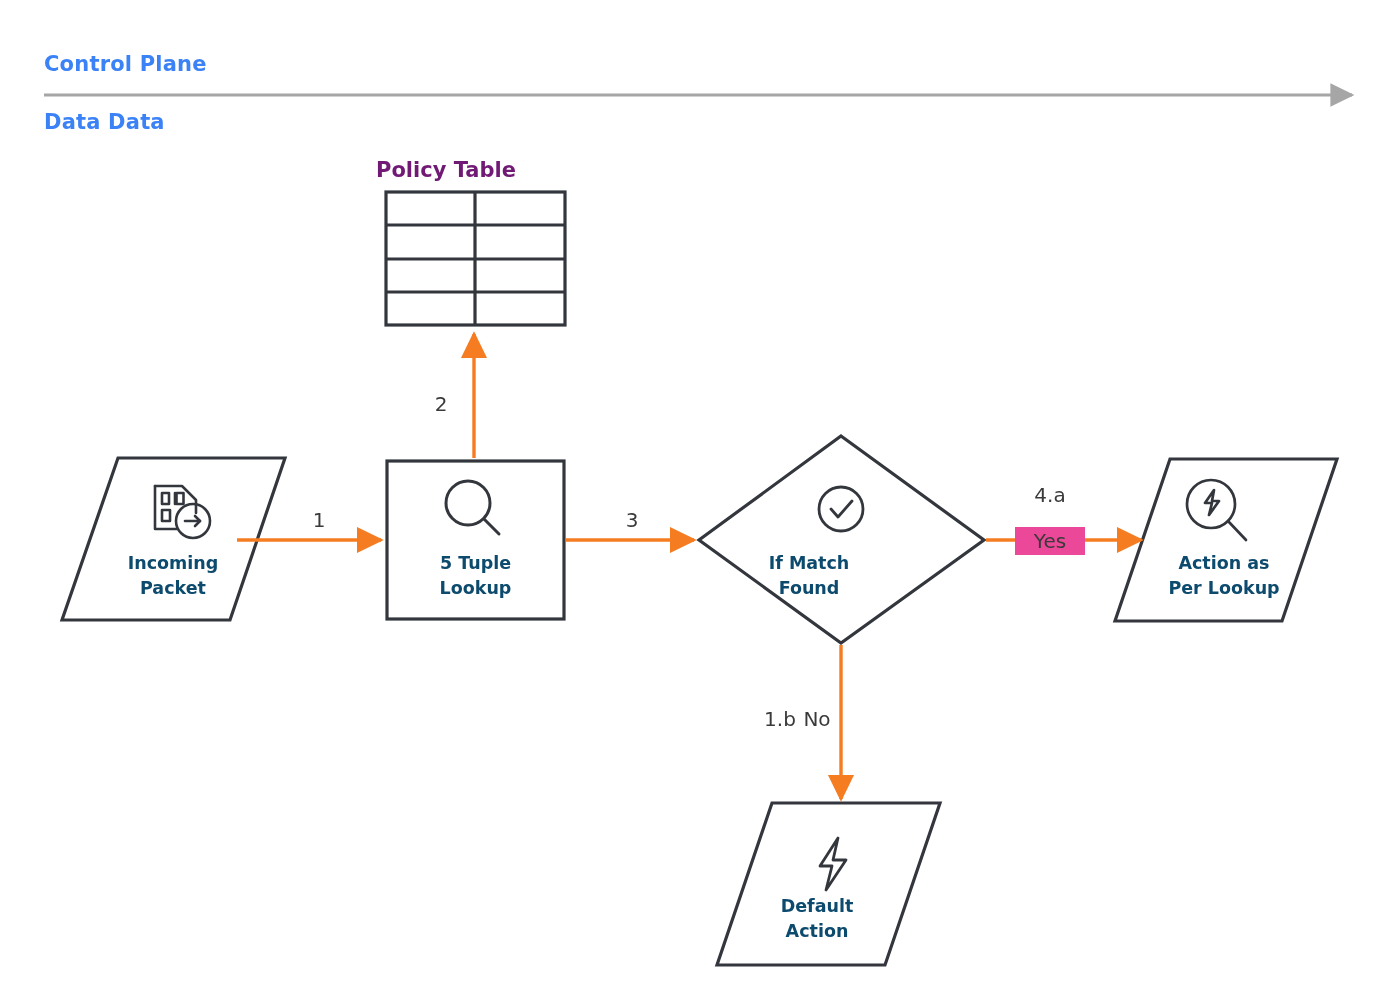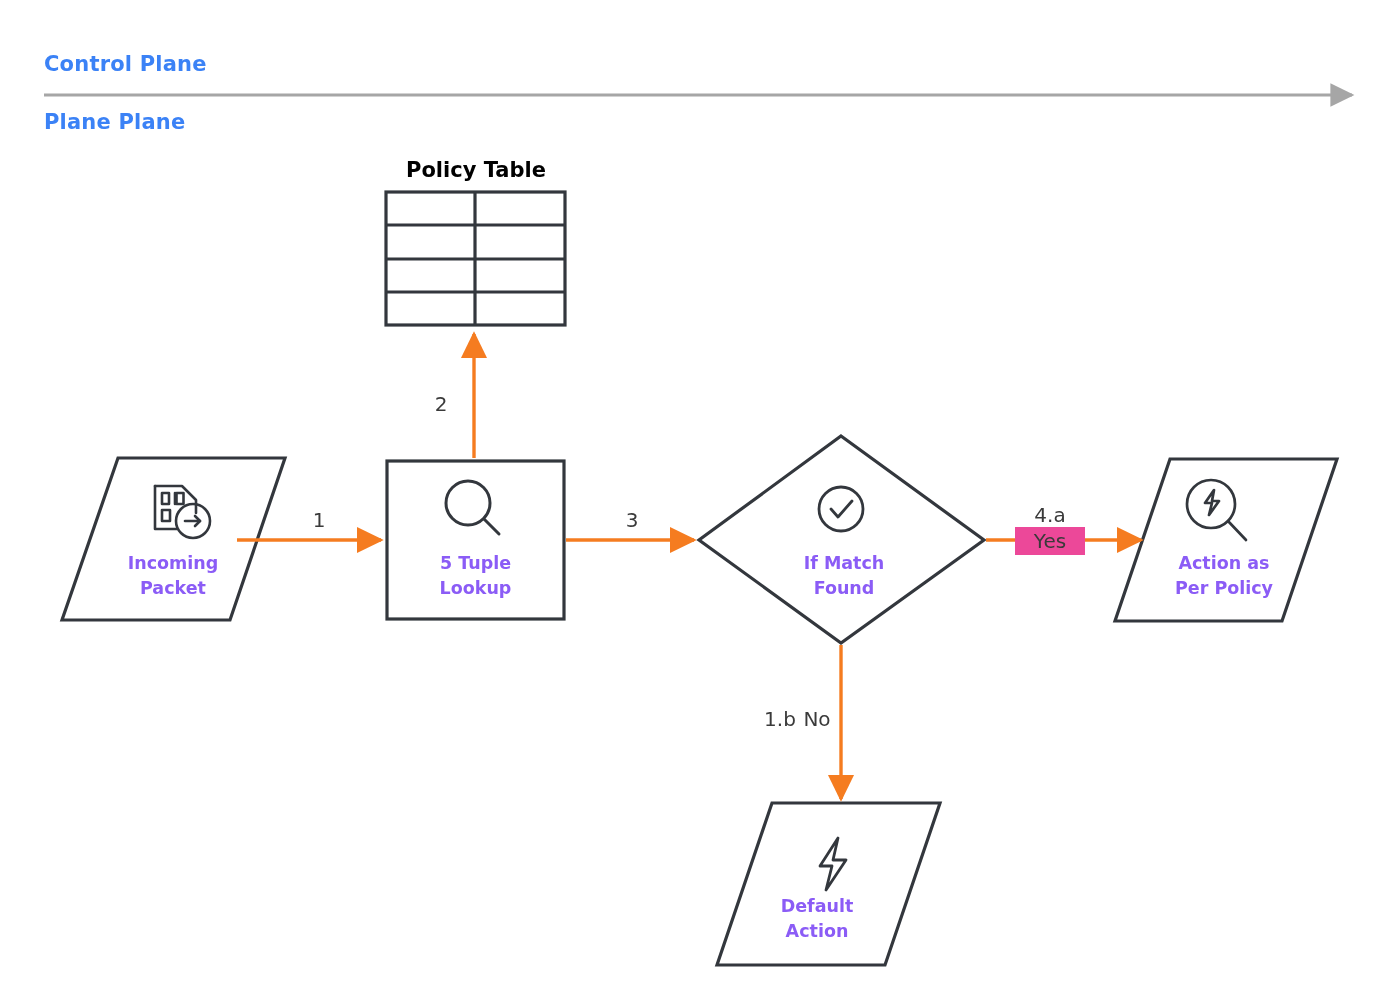--- a/index.html
+++ b/index.html
@@ -27,35 +27,35 @@
     font-size: 21px;
     letter-spacing: 0.2px;
     font-family: "DejaVu Sans", sans-serif;
     white-space: nowrap;
   }
   #control-plane-label { left: 44px; top: 52px; }
   #data-plane-label    { left: 44px; top: 110px; }
 
   .node-label {
     position: absolute;
-    color: #8b5cf6;
+    color: #0c4a6e;
     font-weight: bold;
     font-size: 17.5px;
     line-height: 25px;
     text-align: center;
     font-family: "DejaVu Sans", sans-serif;
     white-space: pre-line;
     pointer-events: none;
   }
   .table-title {
     position: absolute;
-    color: #000000;
+    color: #701a75;
     font-weight: bold;
     font-size: 21px;
-    text-align: center;
+    text-align: left;
     font-family: "DejaVu Sans", sans-serif;
     white-space: nowrap;
   }
   .edge-label {
     position: absolute;
     color: #3a3a3a;
     font-size: 20px;
     font-weight: normal;
     font-family: "DejaVu Sans", sans-serif;
     white-space: nowrap;
@@ -128,44 +128,44 @@
   <line x1="474" y1="458" x2="474" y2="334" stroke="#f57c20" stroke-width="3.4" marker-end="url(#arrow-orange)"></line>
 
   <line x1="566" y1="540" x2="694" y2="540" stroke="#f57c20" stroke-width="3.4" marker-end="url(#arrow-orange)"></line>
 
   <line x1="986" y1="540" x2="1141" y2="540" stroke="#f57c20" stroke-width="3.4" marker-end="url(#arrow-orange)"></line>
 
   <line x1="841" y1="645" x2="841" y2="799" stroke="#f57c20" stroke-width="3.4" marker-end="url(#arrow-orange)"></line>
 </svg>
 
 <div class="plane-label" id="control-plane-label">Control Plane</div>
-<div class="plane-label" id="data-plane-label">Plane Plane</div>
+<div class="plane-label" id="data-plane-label">Data Data</div>
 
 <div class="table-title" style="left:376px; top:158px; width:200px;">Policy Table</div>
 
 <div class="node-label" style="left:73px; top:551px; width:200px;">Incoming
 Packet</div>
 
 <div class="node-label" style="left:386px; top:551px; width:179px;">5 Tuple
 Lookup</div>
 
-<div class="node-label" style="left:754px; top:551px; width:180px;">If Match
+<div class="node-label" style="left:719px; top:551px; width:180px;">If Match
 Found</div>
 
 <div class="node-label" style="left:1124px; top:551px; width:200px;">Action as
-Per Policy</div>
+Per Lookup</div>
 
 <div class="node-label" style="left:727px; top:894px; width:180px;">Default
 Action</div>
 
 <div class="edge-label" style="left:289px; top:508px; width:60px;">1</div>
 
 <div class="edge-label" style="left:421px; top:392px; width:40px;">2</div>
 
 <div class="edge-label" style="left:602px; top:508px; width:60px;">3</div>
 
-<div class="edge-label" style="left:1015px; top:483px; width:70px;margin-top:20px;">4.a</div>
+<div class="edge-label" style="left:1015px; top:483px; width:70px;">4.a</div>
 
 <div class="edge-label" style="left:1015px; top:527px; width:70px; background:#ec4899; padding:2px 0;">Yes</div>
 
 <div class="edge-label" style="left:745px; top:707px; width:70px;">1.b</div>
 
 <div class="edge-label" style="left:787px; top:707px; width:60px; text-align:center;">No</div>
 
 </body></html>

